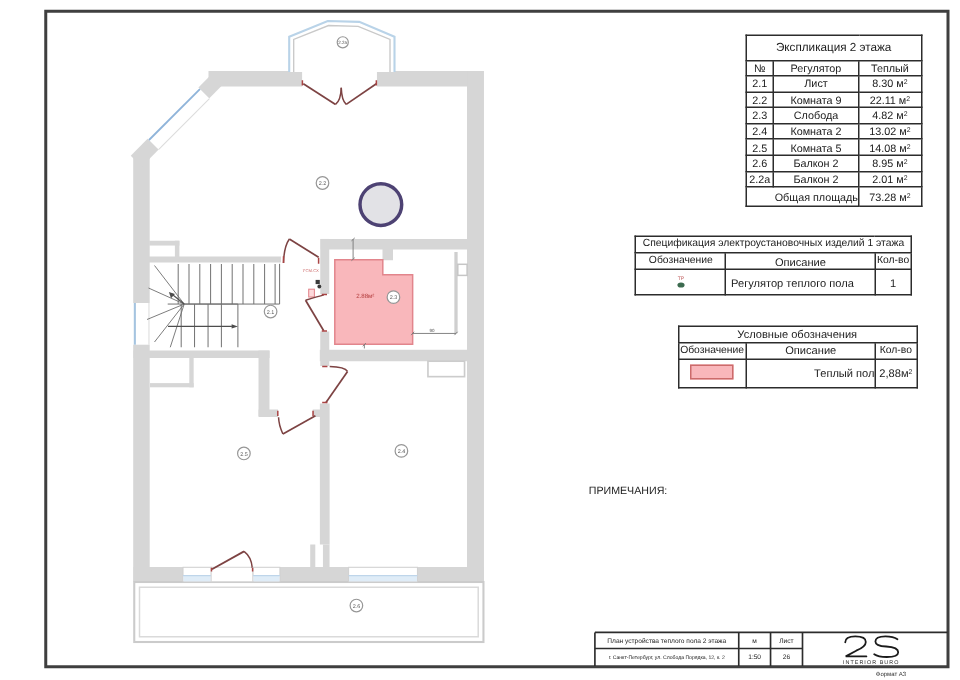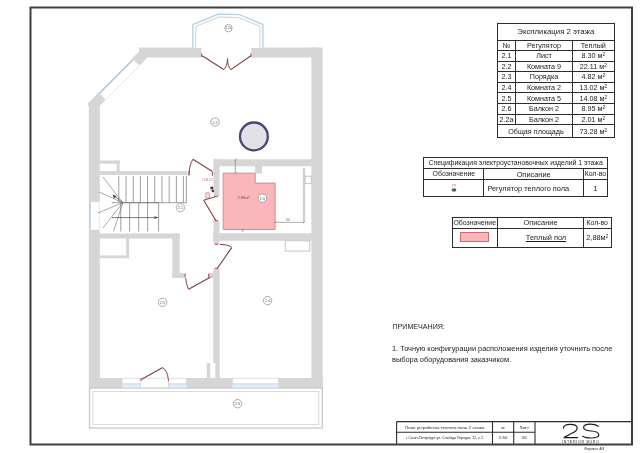--- a/index.html
+++ b/index.html
@@ -244,21 +244,21 @@
           <td>Лист</td>
           <td>8.30 м<sup>2</sup></td>
         </tr>
 <tr>
           <td style="height:9.6px;">2.2</td>
           <td>Комната 9</td>
           <td>22.11 м<sup>2</sup></td>
         </tr>
 <tr>
           <td style="height:9.6px;">2.3</td>
-          <td>Порядка</td>
+          <td>Слобода</td>
           <td>4.82 м<sup>2</sup></td>
         </tr>
 <tr>
           <td style="height:9.6px;">2.4</td>
           <td>Комната 2</td>
           <td>13.02 м<sup>2</sup></td>
         </tr>
 <tr>
           <td style="height:9.6px;">2.5</td>
           <td>Комната 5</td>
@@ -268,21 +268,21 @@
           <td style="height:9.6px;">2.6</td>
           <td>Балкон 2</td>
           <td>8.95 м<sup>2</sup></td>
         </tr>
 <tr>
           <td style="height:9.6px;">2.2а</td>
           <td>Балкон 2</td>
           <td>2.01 м<sup>2</sup></td>
         </tr>
 <tr>
-          <td colspan="2" style="height:12.2px;text-align:center;padding-left:2px;">Общая площадь</td>
+          <td colspan="2" style="height:12.2px;text-align:right;padding-left:2px;">Общая площадь</td>
           <td>73.28 м<sup>2</sup></td>
         </tr>
 </tbody>
     </table>
 
 <table class="tbl" style="left:423.4px;top:157.4px;width:183.6px;font-size:7.4px;">
 <colgroup>
         <col style="width:60px">
         <col style="width:99.5px">
         <col style="width:24px">
@@ -309,36 +309,38 @@
 </tbody>
     </table>
 
 <table class="tbl" style="left:451.5px;top:217px;width:159px;font-size:7.4px;">
 <colgroup>
         <col style="width:45.5px">
         <col style="width:86px">
         <col style="width:27.5px">
       </colgroup>
 <tbody>
+        <tr>
+          <td colspan="3" style="height:10px;">Условные обозначения</td>
+        </tr>
 <tr>
           <td style="height:10px;font-size:6.9px;">Обозначение</td>
           <td>Описание</td>
           <td style="font-size:6.9px;">Кол-во</td>
         </tr>
 <tr>
           <td style="height:17.6px;"><span style="display:inline-block;width:27px;height:8px;background:#f9b7bb;border:1px solid #cc6b6b;"></span></td>
-          <td style="text-align:center;padding-left:11px;text-decoration:underline;">Теплый пол</td>
+          <td style="text-align:right;padding-left:11px;">Теплый пол</td>
           <td>2,88м<sup>2</sup></td>
         </tr>
 </tbody>
     </table>
 
 <div class="abs" style="left:392.5px;top:323px;font-size:7.1px;text-align:center;">ПРИМЕЧАНИЯ:</div>
 
-<div class="abs" style="left:392px;top:342.5px;font-size:7.4px;line-height:11.1px;width:236px;">1. Точную конфигурации расположения изделия уточнить после выбора оборудования заказчиком.</div>
 
 <svg class="abs" style="left:0;top:0;" width="640" height="453" viewBox="0 0 640 453">
 <g stroke="#2c2c2c" stroke-width="1.1" fill="none">
 <path d="M396.6,421.6 H631.7"></path>
 <path d="M396.6,432.3 H535"></path>
 <path d="M396.6,421.6 V444"></path>
 <path d="M492.5,421.6 V444"></path>
 <path d="M513.7,421.6 V444"></path>
 <path d="M535,421.6 V444"></path>
 </g>

